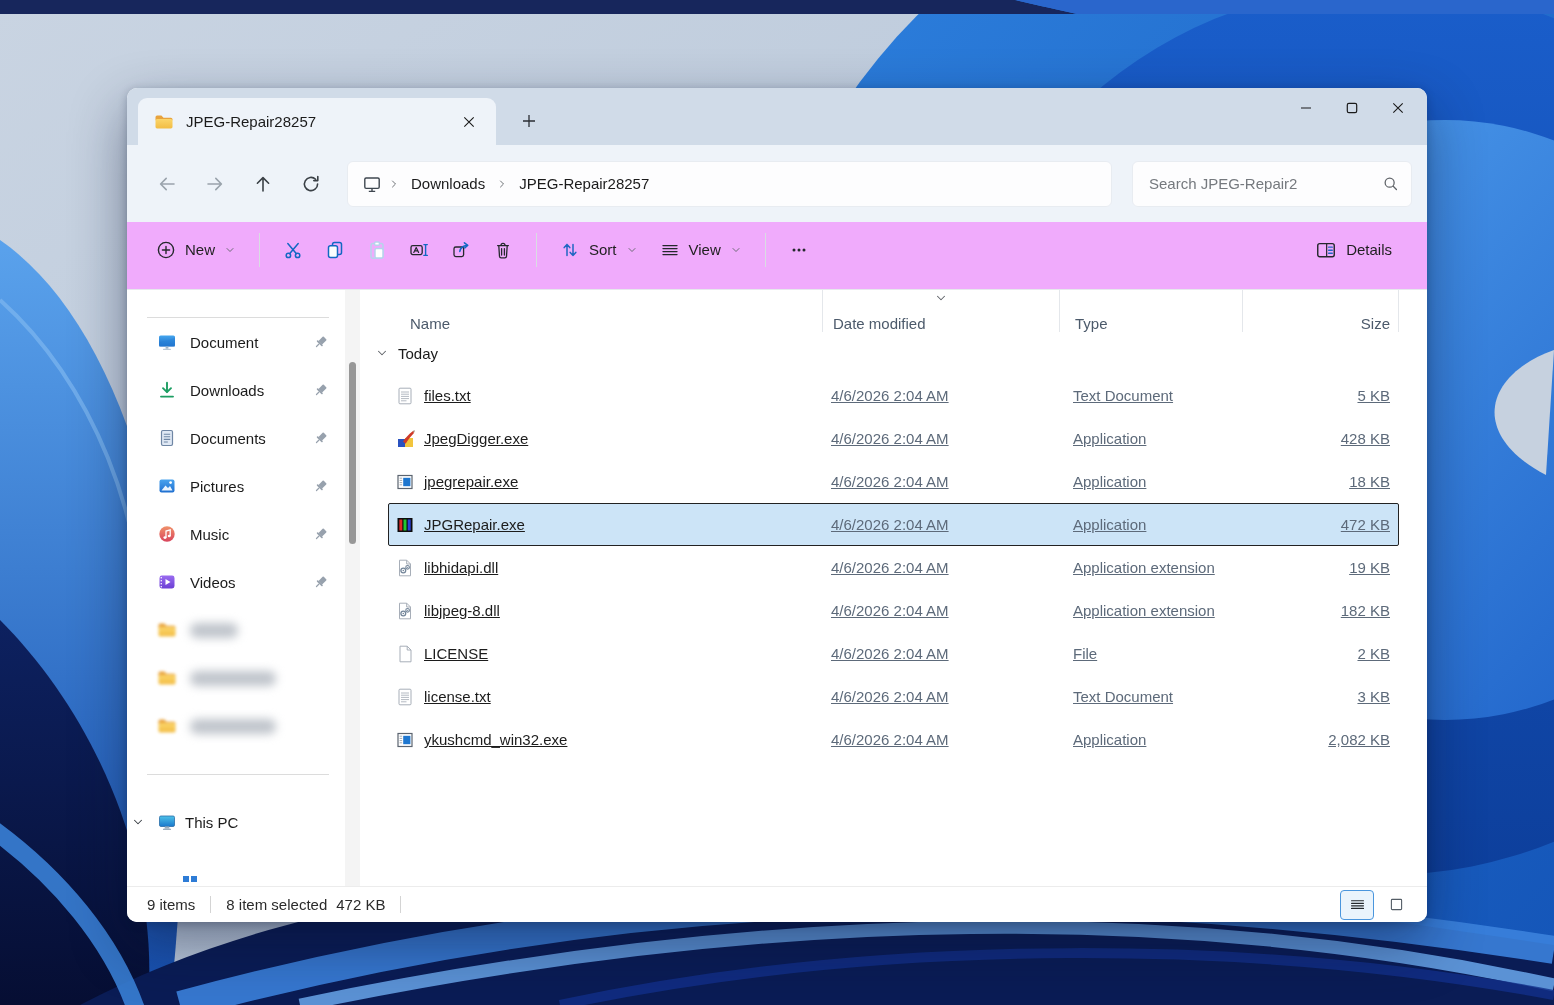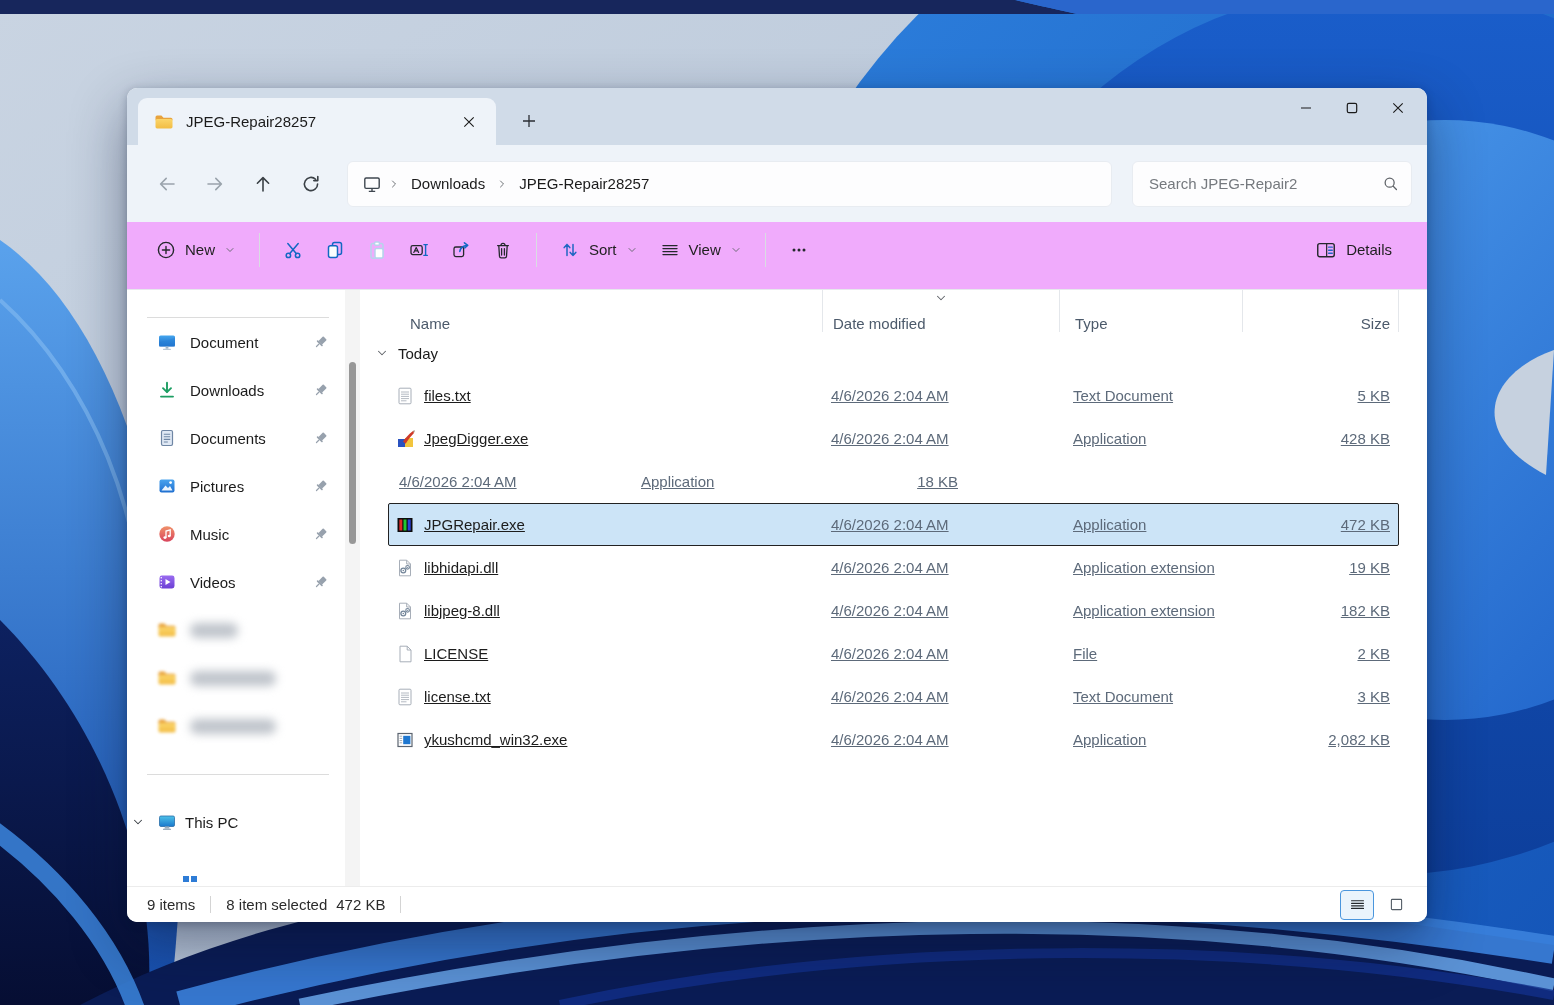--- a/index.html
+++ b/index.html
@@ -696,20 +696,26 @@
               <svg class="icon20" data-interactable="false">
                 <use href="#s-digger"></use>
               </svg>
               <span data-interactable="false">JpegDigger.exe</span>
             </span>
           <span class="cell date" data-interactable="false">4/6/2026 2:04 AM</span>
           <span class="cell type" data-interactable="false">Application</span>
           <span class="cell size" data-interactable="false">428 KB</span>
         </div>
         <div class="row" data-interactable="true">
+          <span class="cell name">
+              <svg class="icon20" data-interactable="false">
+                <use href="#s-console"></use>
+              </svg>
+              <span data-interactable="false">jpegrepair.exe</span>
+            </span>
           <span class="cell date" data-interactable="false">4/6/2026 2:04 AM</span>
           <span class="cell type" data-interactable="false">Application</span>
           <span class="cell size" data-interactable="false">18 KB</span>
         </div>
         <div class="row selected" data-interactable="true">
           <span class="cell name">
               <svg class="icon20" data-interactable="false">
                 <use href="#s-rgb"></use>
               </svg>
               <span data-interactable="false">JPGRepair.exe</span>

